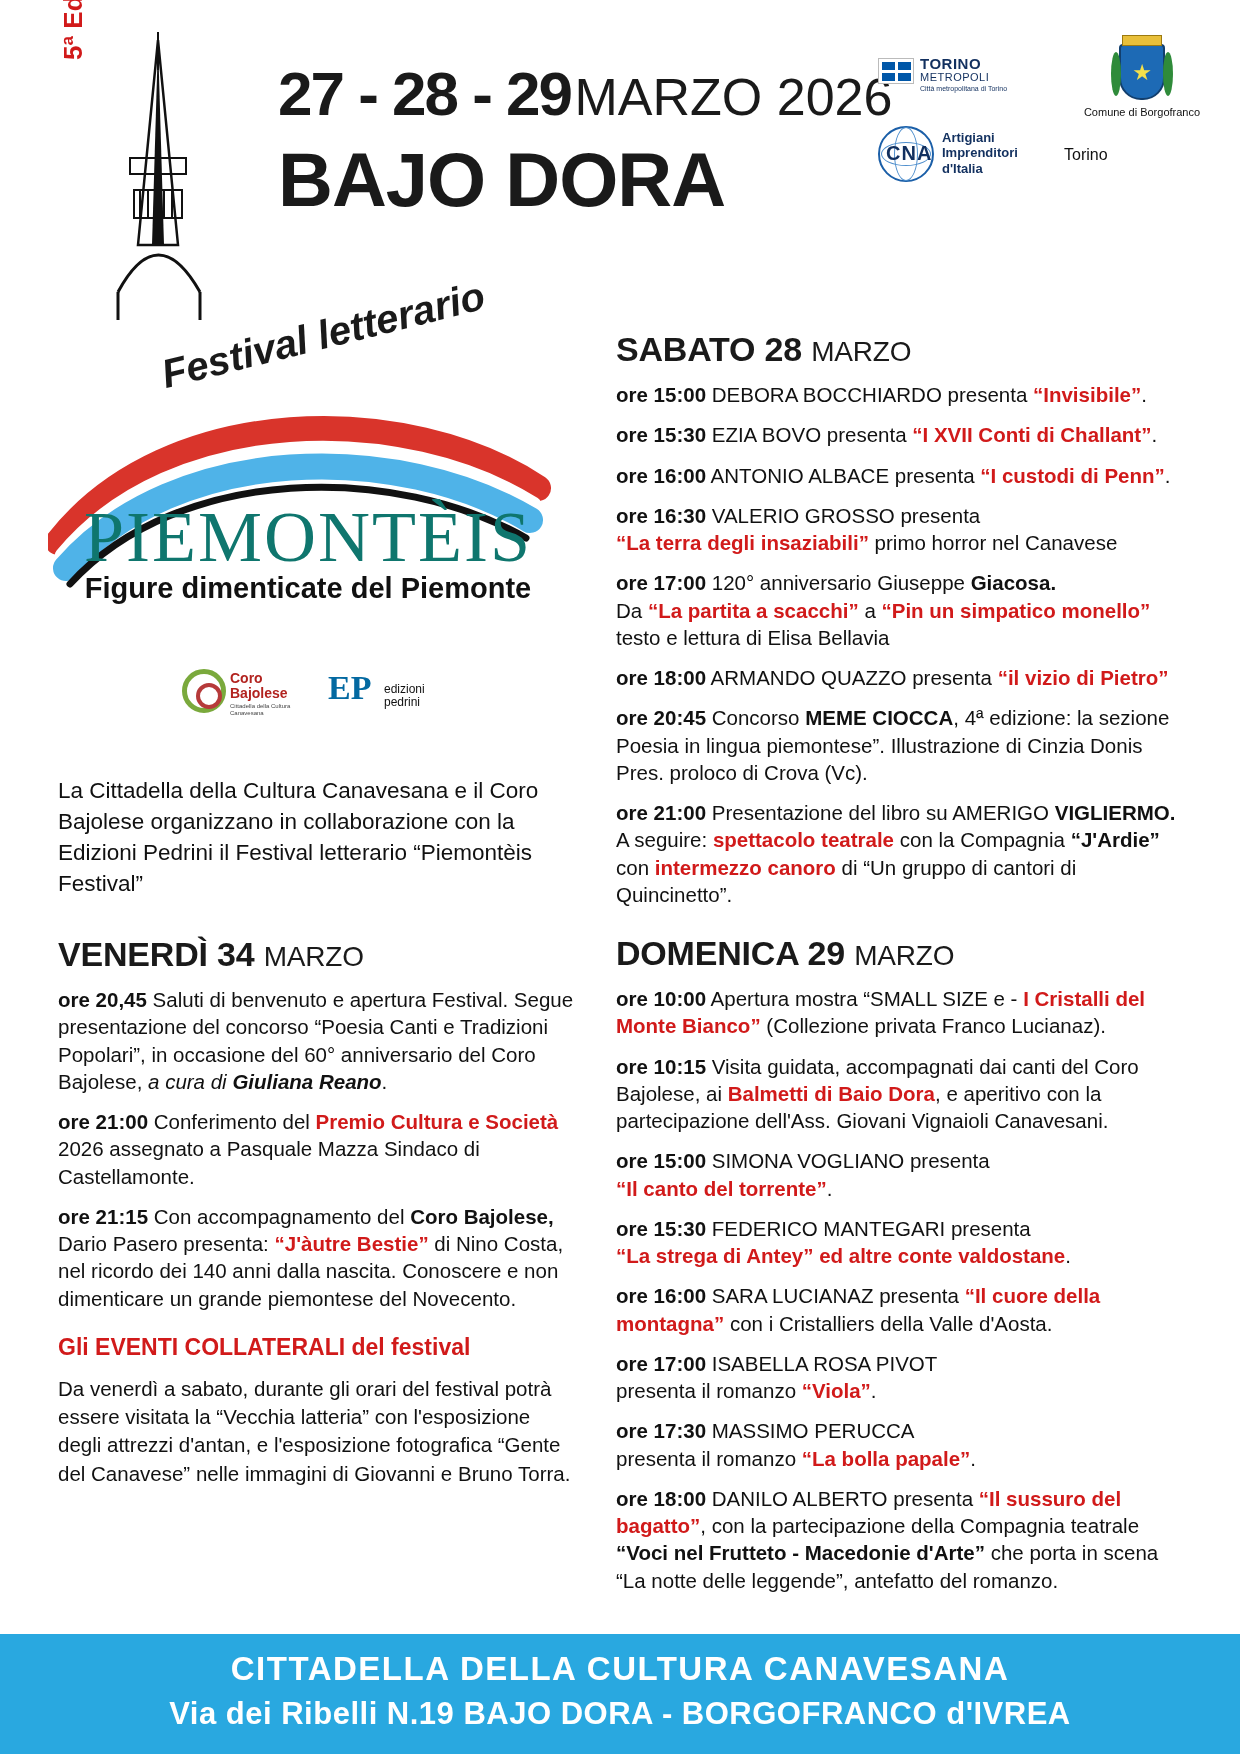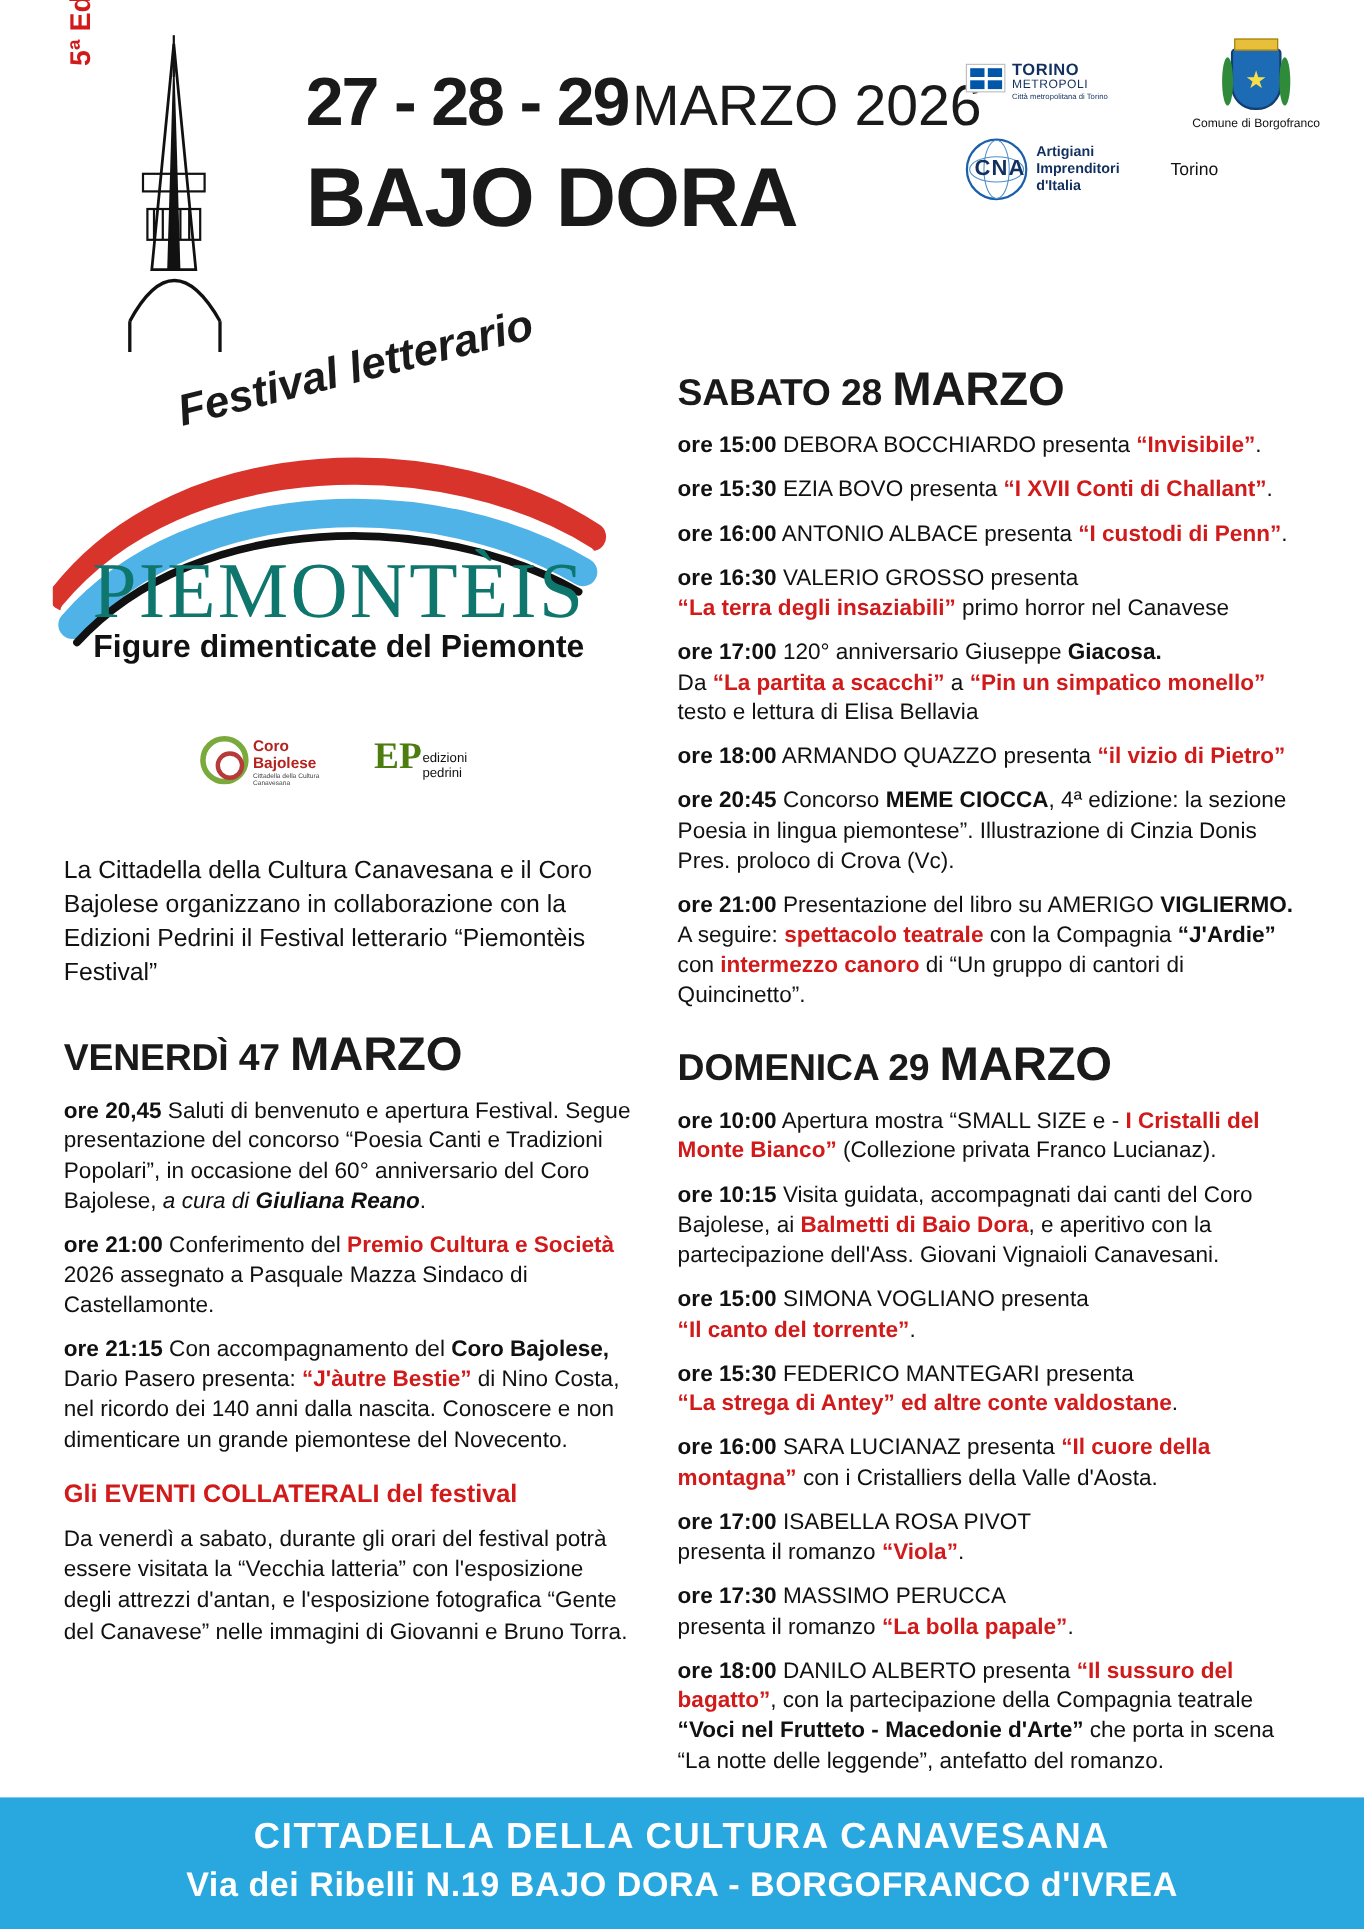--- a/index.html
+++ b/index.html
@@ -115,36 +115,36 @@
   }
   .coro-swirl:after {
     content:""; position:absolute; left:9px; top:9px; width:18px; height:18px; border-radius:50%;
     border:4px solid #b63a3a;
   }
   .coro-txt { position:absolute; left:50px; top:6px; line-height:1.05; }
   .coro-txt .c1 { font-size:14px; font-weight:bold; color:#b2231f; }
   .coro-txt .c2 { font-size:14px; font-weight:bold; color:#b2231f; }
   .coro-txt .c3 { font-size:6px; color:#444; margin-top:3px; }
   .pedrini { position:absolute; left:148px; top:2px; width:120px; }
-  .ped-mark { position:absolute; left:0; top:2px; font-size:34px; font-weight:bold; color:#4d7c0f; font-family:"Liberation Serif", serif;margin-left:12px; }
+  .ped-mark { position:absolute; left:0; top:2px; font-size:34px; font-weight:bold; color:#0369a1; font-family:"Liberation Serif", serif; }
   .ped-txt { position:absolute; left:56px; top:16px; line-height:1.1; }
   .ped-txt div { font-size:12px; color:#111; }
 
   
   .intro {
     position:absolute; left:58px; top:775px; width:520px;
     font-size:22.5px; line-height:1.38; color:#111;
   }
 
   
   .col-left { position:absolute; left:58px; top:935px; width:520px; }
   .col-right { position:absolute; left:616px; top:330px; width:566px; }
 
   .day-head { font-size:34px; font-weight:900; margin-bottom:12px; letter-spacing:-0.2px; }
-  .day-head .light { font-weight:700; font-size:43px; }
+  .day-head .light { font-weight:400; font-size:28px; }
 
   .ev { font-size:20.5px; line-height:1.33; margin-bottom:13px; color:#111; }
   .ev .t { font-weight:bold;text-align:center; }
   .ev .r { color:#d11a1a; font-weight:bold; }
   .ev .b { font-weight:bold; }
   .ev .i { font-style:italic; }
 
   .collateral-head { font-size:23px; font-weight:bold; color:#d11a1a; margin:22px 0 14px; }
   .para { font-size:20.5px; line-height:1.38; margin-bottom:14px; color:#111; }
 
@@ -255,21 +255,21 @@
         <div>edizioni</div>
         <div>pedrini</div>
       </div>
     </div>
   </div>
 
   <div class="intro">La Cittadella della Cultura Canavesana e il Coro Bajolese organizzano in collaborazione con la Edizioni Pedrini il Festival letterario “Piemontèis Festival”</div>
 
   <div class="col-left">
     <div class="day-head">
-      <span>VENERDÌ 47</span>
+      <span>VENERDÌ 34</span>
       <span class="light">MARZO</span>
     </div>
     <div>
         <div class="ev"><span class="t">ore 20,45</span> Saluti di benvenuto e apertura Festival. Segue presentazione del concorso “Poesia Canti e Tradizioni Popolari”, in occasione del 60° anniversario del Coro Bajolese, <span class="i">a cura di</span> <span class="i b">Giuliana Reano</span>.</div>
         <div class="ev"><span class="t">ore 21:00</span> Conferimento del <span class="r">Premio Cultura e Società</span> 2026 assegnato a Pasquale Mazza Sindaco di Castellamonte.</div>
         <div class="ev"><span class="t">ore 21:15</span> Con accompagnamento del <span class="b">Coro Bajolese,</span> Dario Pasero presenta: <span class="r">“J'àutre Bestie”</span> di Nino Costa, nel ricordo dei 140 anni dalla nascita. Conoscere e non dimenticare un grande piemontese del Novecento.</div>
       </div>
     <div class="collateral-head">Gli EVENTI COLLATERALI del festival</div>
     <div>
         <div class="para">Da venerdì a sabato, durante gli orari del festival potrà essere visitata la “Vecchia latteria” con l'esposizione degli attrezzi d'antan, e l'esposizione fotografica “Gente del Canavese” nelle immagini di Giovanni e Bruno Torra.</div>

